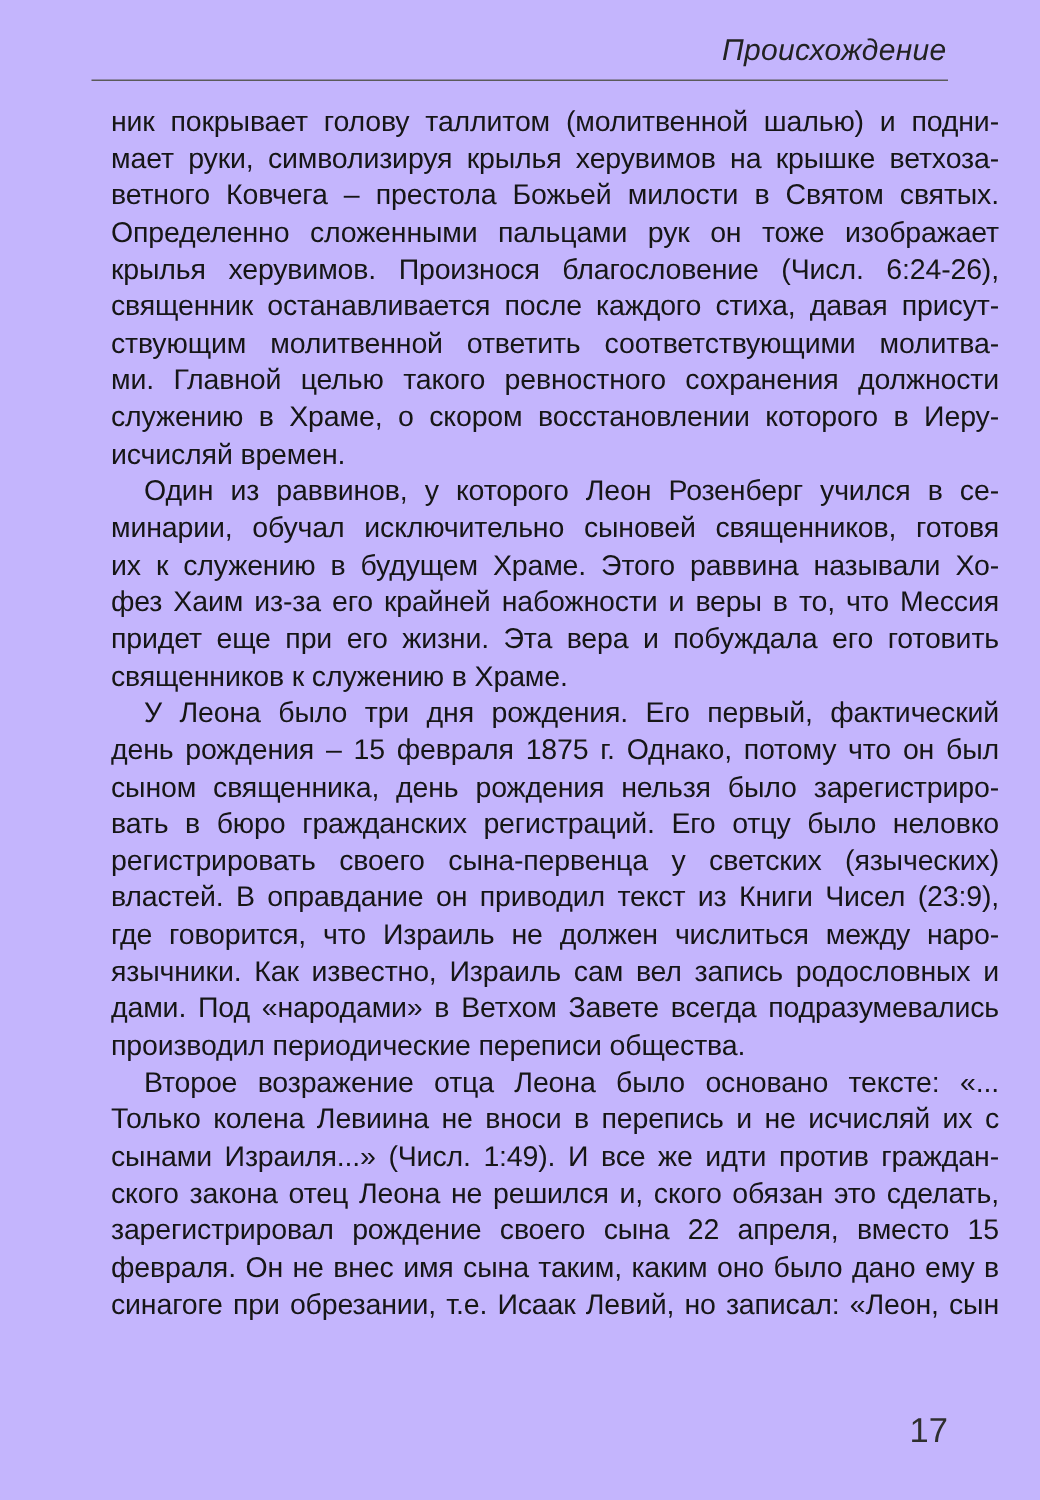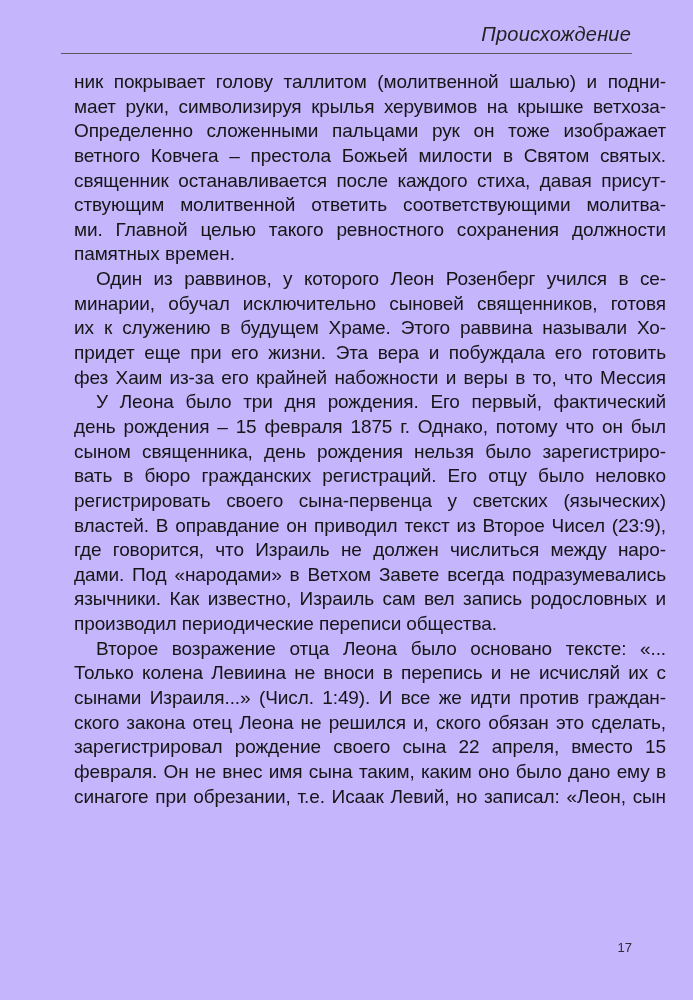--- a/index.html
+++ b/index.html
@@ -53,64 +53,67 @@
   .line.end {
     text-align-last: left;
   }
   .line.first {
     text-indent: 22px;
   }
   .page-number {
     position: absolute;
     top: 940px;
     right: 61px;
-    font-size: 13px;
+    font-size: 23px;
     color: #2f2f2f;
   }
 </style>
 </head>
 <body>
 
 <div class="page">
 
   <div class="running-header">Происхождение</div>
 
   <div class="header-rule"></div>
 
   <div class="body-text">
 
     <div class="para">
       <div class="line">ник покрывает голову таллитом (молитвенной шалью) и подни-</div>
       <div class="line">мает руки, символизируя крылья херувимов на крышке ветхоза-</div>
+      <div class="line">ветного Ковчега – престола Божьей милости в Святом святых.</div>
       <div class="line">Определенно сложенными пальцами рук он тоже изображает</div>
-      <div class="line">ветного Ковчега – престола Божьей милости в Святом святых.</div>
+      <div class="line">крылья херувимов. Произнося благословение (Числ. 6:24-26),</div>
       <div class="line">священник останавливается после каждого стиха, давая присут-</div>
       <div class="line">ствующим молитвенной ответить соответствующими молитва-</div>
       <div class="line">ми. Главной целью такого ревностного сохранения должности</div>
-      <div class="line end">памятных времен.</div>
+      <div class="line">служению в Храме, о скором восстановлении которого в Иеру-</div>
+      <div class="line end">исчисляй времен.</div>
     </div>
 
     <div class="para">
       <div class="line first">Один из раввинов, у которого Леон Розенберг учился в се-</div>
       <div class="line">минарии, обучал исключительно сыновей священников, готовя</div>
       <div class="line">их к служению в будущем Храме. Этого раввина называли Хо-</div>
+      <div class="line">фез Хаим из-за его крайней набожности и веры в то, что Мессия</div>
       <div class="line">придет еще при его жизни. Эта вера и побуждала его готовить</div>
-      <div class="line">фез Хаим из-за его крайней набожности и веры в то, что Мессия</div>
+      <div class="line end">священников к служению в Храме.</div>
     </div>
 
     <div class="para">
       <div class="line first">У Леона было три дня рождения. Его первый, фактический</div>
       <div class="line">день рождения – 15 февраля 1875 г. Однако, потому что он был</div>
       <div class="line">сыном священника, день рождения нельзя было зарегистриро-</div>
       <div class="line">вать в бюро гражданских регистраций. Его отцу было неловко</div>
       <div class="line">регистрировать своего сына-первенца у светских (языческих)</div>
-      <div class="line">властей. В оправдание он приводил текст из Второе Чисел (23:9),</div>
+      <div class="line">властей. В оправдание он приводил текст из Книги Чисел (23:9),</div>
       <div class="line">где говорится, что Израиль не должен числиться между наро-</div>
+      <div class="line">язычники. Как известно, Израиль сам вел запись родословных и</div>
       <div class="line">дами. Под «народами» в Ветхом Завете всегда подразумевались</div>
-      <div class="line">язычники. Как известно, Израиль сам вел запись родословных и</div>
       <div class="line end">производил периодические переписи общества.</div>
     </div>
 
     <div class="para">
       <div class="line first">Второе возражение отца Леона было основано тексте: «...</div>
       <div class="line">Только колена Левиина не вноси в перепись и не исчисляй их с</div>
       <div class="line">сынами Израиля...» (Числ. 1:49). И все же идти против граждан-</div>
       <div class="line">ского закона отец Леона не решился и, ского обязан это сделать,</div>
       <div class="line">зарегистрировал рождение своего сына 22 апреля, вместо 15</div>
       <div class="line">февраля. Он не внес имя сына таким, каким оно было дано ему в</div>

